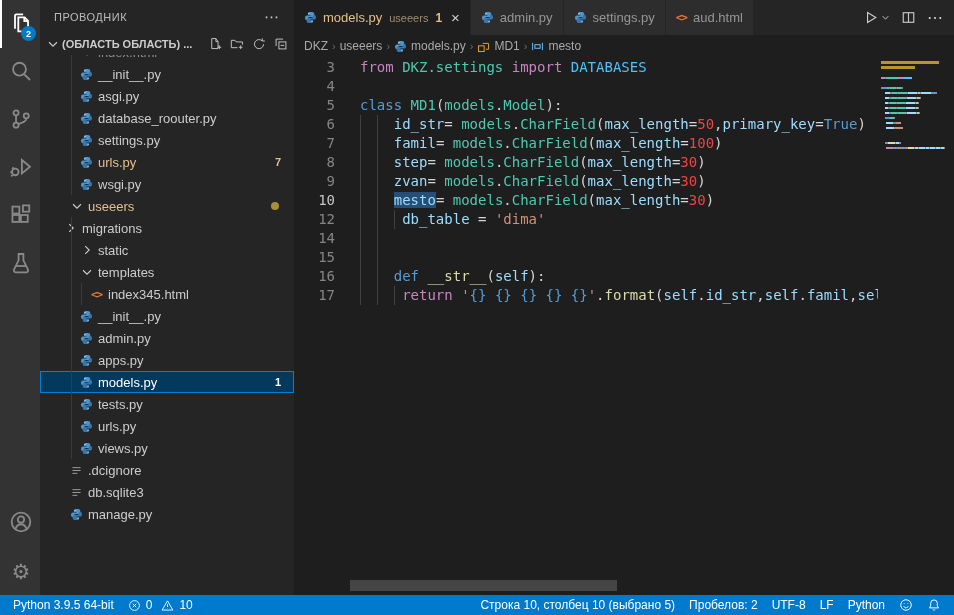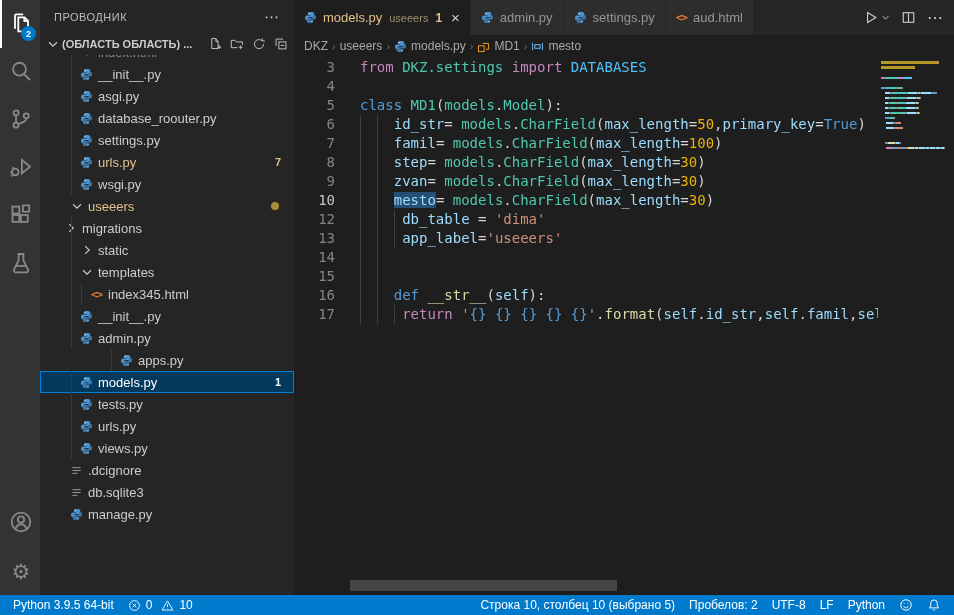--- a/index.html
+++ b/index.html
@@ -58,21 +58,21 @@
 .bc-item{display:flex;align-items:center;gap:4px;cursor:pointer}
 .bc-sep{color:#6a6a6a;margin:0 4px;font-size:11px}
 .editor{flex:1;display:flex;position:relative;overflow:hidden}
 .code{flex:1;overflow:hidden;font-family:"DejaVu Sans Mono",monospace;font-size:14px;padding-top:1px}
 .line{height:19px;line-height:19px;display:flex;white-space:pre}
 .num{width:58px;flex:none;padding-right:17px;text-align:right;color:#858585}
 .line.current .num{color:#c6c6c6}
 .lc{position:relative;flex:1;padding-left:8px}
 .lguide{position:absolute;top:0;bottom:0;width:1px;background:#404040}
 .tk-kw{color:#569cd6}.tk-ctrl{color:#c586c0}.tk-mod{color:#4ec9b0}.tk-cls{color:#4ec9b0}
-.tk-var{color:#9cdcfe}.tk-const{color:#4fc1ff}.tk-num{color:#eab308}.tk-str{color:#ce9178}
+.tk-var{color:#9cdcfe}.tk-const{color:#4fc1ff}.tk-num{color:#ef4444}.tk-str{color:#ce9178}
 .tk-fmt{color:#569cd6}.tk-fn{color:#dcdcaa}.tk-slf{color:#9cdcfe}.tk-pln{color:#d4d4d4}
 .tk-sel{background:#264f78}
 .minimap{width:76px;flex:none;position:relative;padding:3px 9px 0 3px;background:#1e1e1e}
 .mm-row{height:5px;display:flex;align-items:center}
 .mm-seg{height:2px;display:inline-block;flex:none}
 .hscroll{position:absolute;bottom:4px;left:56px;width:267px;height:11px;background:#4c4c4c;opacity:.85;cursor:pointer}
 
 .status{grid-column:1/4;grid-row:2;background:#007acc;display:flex;align-items:center;color:#ffffff;font-size:12px;padding:0 6px}
 .st-item{display:flex;align-items:center;gap:5px;padding:0 7px;height:20px;cursor:pointer;white-space:nowrap}
 .st-item svg{stroke:#ffffff;fill:none;stroke-width:1.1}
@@ -326,21 +326,21 @@
           <span class="ficon">
             <svg width="13" height="13" viewBox="0 0 16 16">
               <path fill="#4e94ce" d="M7.9 1.2c-1.9 0-3.1.8-3.1 2.2v1.4h3.3v.6H3.6c-1.5 0-2.4 1.1-2.4 3 0 1.9.9 3 2.4 3h1.2V9.7c0-1.4 1.2-2.4 2.6-2.4h3.2c1.2 0 2-.9 2-2.1V3.4c0-1.3-1.2-2.2-2.7-2.2z"></path>
               <path fill="#3a76a8" d="M8.1 14.8c1.9 0 3.1-.8 3.1-2.2v-1.4H7.9v-.6h4.5c1.5 0 2.4-1.1 2.4-3 0-1.9-.9-3-2.4-3h-1.2v1.7c0 1.4-1.2 2.4-2.6 2.4H5.4c-1.2 0-2 .9-2 2.1v1.8c0 1.3 1.2 2.2 2.7 2.2z"></path>
               <circle fill="#dfeffa" cx="6.1" cy="2.9" r=".7"></circle>
               <circle fill="#dfeffa" cx="9.9" cy="13.1" r=".7"></circle>
             </svg>
           </span>
           <span class="lbl">admin.py</span>
         </div>
-        <div class="row" style="padding-left: 38px; margin-left: 40px;">
+        <div class="row" style="padding-left: 38px;">
           <span class="tguide" style="left: 31px;"></span>
           <span class="ficon">
             <svg width="13" height="13" viewBox="0 0 16 16">
               <path fill="#4e94ce" d="M7.9 1.2c-1.9 0-3.1.8-3.1 2.2v1.4h3.3v.6H3.6c-1.5 0-2.4 1.1-2.4 3 0 1.9.9 3 2.4 3h1.2V9.7c0-1.4 1.2-2.4 2.6-2.4h3.2c1.2 0 2-.9 2-2.1V3.4c0-1.3-1.2-2.2-2.7-2.2z"></path>
               <path fill="#3a76a8" d="M8.1 14.8c1.9 0 3.1-.8 3.1-2.2v-1.4H7.9v-.6h4.5c1.5 0 2.4-1.1 2.4-3 0-1.9-.9-3-2.4-3h-1.2v1.7c0 1.4-1.2 2.4-2.6 2.4H5.4c-1.2 0-2 .9-2 2.1v1.8c0 1.3 1.2 2.2 2.7 2.2z"></path>
               <circle fill="#dfeffa" cx="6.1" cy="2.9" r=".7"></circle>
               <circle fill="#dfeffa" cx="9.9" cy="13.1" r=".7"></circle>
             </svg>
           </span>
           <span class="lbl">apps.py</span>
@@ -545,21 +545,20 @@
       <div class="code" id="code">
           <div class="line"><span class="num">3</span><span class="lc"><span></span><span class="tk-ctrl">from</span><span class="tk-pln"> </span><span class="tk-mod">DKZ.settings</span><span class="tk-ctrl"> import </span><span class="tk-const">DATABASES</span></span></div>
           <div class="line"><span class="num">4</span><span class="lc"><span></span></span></div>
           <div class="line"><span class="num">5</span><span class="lc"><span></span><span class="tk-kw">class </span><span class="tk-cls">MD1</span><span class="tk-pln">(</span><span class="tk-mod">models</span><span class="tk-pln">.</span><span class="tk-cls">Model</span><span class="tk-pln">):</span></span></div>
           <div class="line"><span class="num">6</span><span class="lc"><span class="lguide" style="left: 8px;"></span><span class="lguide" style="left: 24.8px;"></span><span>    </span><span class="tk-var">id_str</span><span class="tk-pln">= </span><span class="tk-mod">models</span><span class="tk-pln">.</span><span class="tk-cls">CharField</span><span class="tk-pln">(</span><span class="tk-var">max_length</span><span class="tk-pln">=</span><span class="tk-num">50</span><span class="tk-pln">,</span><span class="tk-var">primary_key</span><span class="tk-pln">=</span><span class="tk-kw">True</span><span class="tk-pln">)</span></span></div>
           <div class="line"><span class="num">7</span><span class="lc"><span class="lguide" style="left: 8px;"></span><span class="lguide" style="left: 24.8px;"></span><span>    </span><span class="tk-var">famil</span><span class="tk-pln">= </span><span class="tk-mod">models</span><span class="tk-pln">.</span><span class="tk-cls">CharField</span><span class="tk-pln">(</span><span class="tk-var">max_length</span><span class="tk-pln">=</span><span class="tk-num">100</span><span class="tk-pln">)</span></span></div>
           <div class="line"><span class="num">8</span><span class="lc"><span class="lguide" style="left: 8px;"></span><span class="lguide" style="left: 24.8px;"></span><span>    </span><span class="tk-var">step</span><span class="tk-pln">= </span><span class="tk-mod">models</span><span class="tk-pln">.</span><span class="tk-cls">CharField</span><span class="tk-pln">(</span><span class="tk-var">max_length</span><span class="tk-pln">=</span><span class="tk-num">30</span><span class="tk-pln">)</span></span></div>
           <div class="line"><span class="num">9</span><span class="lc"><span class="lguide" style="left: 8px;"></span><span class="lguide" style="left: 24.8px;"></span><span>    </span><span class="tk-var">zvan</span><span class="tk-pln">= </span><span class="tk-mod">models</span><span class="tk-pln">.</span><span class="tk-cls">CharField</span><span class="tk-pln">(</span><span class="tk-var">max_length</span><span class="tk-pln">=</span><span class="tk-num">30</span><span class="tk-pln">)</span></span></div>
           <div class="line current"><span class="num">10</span><span class="lc"><span class="lguide" style="left: 8px;"></span><span class="lguide" style="left: 24.8px;"></span><span>    </span><span class="tk-var tk-sel">mesto</span><span class="tk-pln">= </span><span class="tk-mod">models</span><span class="tk-pln">.</span><span class="tk-cls">CharField</span><span class="tk-pln">(</span><span class="tk-var">max_length</span><span class="tk-pln">=</span><span class="tk-num">30</span><span class="tk-pln">)</span></span></div>
           <div class="line"><span class="num">12</span><span class="lc"><span class="lguide" style="left: 8px;"></span><span class="lguide" style="left: 24.8px;"></span><span class="lguide" style="left: 41.6px;"></span><span>     </span><span class="tk-var">db_table</span><span class="tk-pln"> = </span><span class="tk-str">'dima'</span></span></div>
-          <div class="line"><span class="num">13</span><span class="lc"><span class="lguide" style="left: 8px;"></span><span class="lguide" style="left: 24.8px;"></span><span class="lguide" style="left: 41.6px;"></span><span>     </span><span class="tk-var">app_label</span><span class="tk-pln">=</span><span class="tk-str">'useeers'</span></span></div>
           <div class="line"><span class="num">14</span><span class="lc"><span class="lguide" style="left: 8px;"></span><span class="lguide" style="left: 24.8px;"></span><span>    </span></span></div>
           <div class="line"><span class="num">15</span><span class="lc"><span class="lguide" style="left: 8px;"></span><span class="lguide" style="left: 24.8px;"></span><span>    </span></span></div>
           <div class="line"><span class="num">16</span><span class="lc"><span class="lguide" style="left: 8px;"></span><span class="lguide" style="left: 24.8px;"></span><span>    </span><span class="tk-kw">def </span><span class="tk-fn">__str__</span><span class="tk-pln">(</span><span class="tk-slf">self</span><span class="tk-pln">):</span></span></div>
           <div class="line"><span class="num">17</span><span class="lc"><span class="lguide" style="left: 8px;"></span><span class="lguide" style="left: 24.8px;"></span><span class="lguide" style="left: 41.6px;"></span><span>     </span><span class="tk-ctrl">return </span><span class="tk-str">'</span><span class="tk-fmt">{}</span><span class="tk-str"> </span><span class="tk-fmt">{}</span><span class="tk-str"> </span><span class="tk-fmt">{}</span><span class="tk-str"> </span><span class="tk-fmt">{}</span><span class="tk-str"> </span><span class="tk-fmt">{}</span><span class="tk-str">'</span><span class="tk-pln">.</span><span class="tk-fn">format</span><span class="tk-pln">(</span><span class="tk-slf">self</span><span class="tk-pln">.</span><span class="tk-var">id_str</span><span class="tk-pln">,</span><span class="tk-slf">self</span><span class="tk-pln">.</span><span class="tk-var">famil</span><span class="tk-pln">,</span><span class="tk-slf">self</span></span></div>
         </div>
       <div class="minimap" id="minimap">
           <div class="mm-row">
             <span class="mm-seg" style="width: 58px; background: rgb(181, 151, 42); height: 3px;"></span>
           </div>
           <div class="mm-row">

